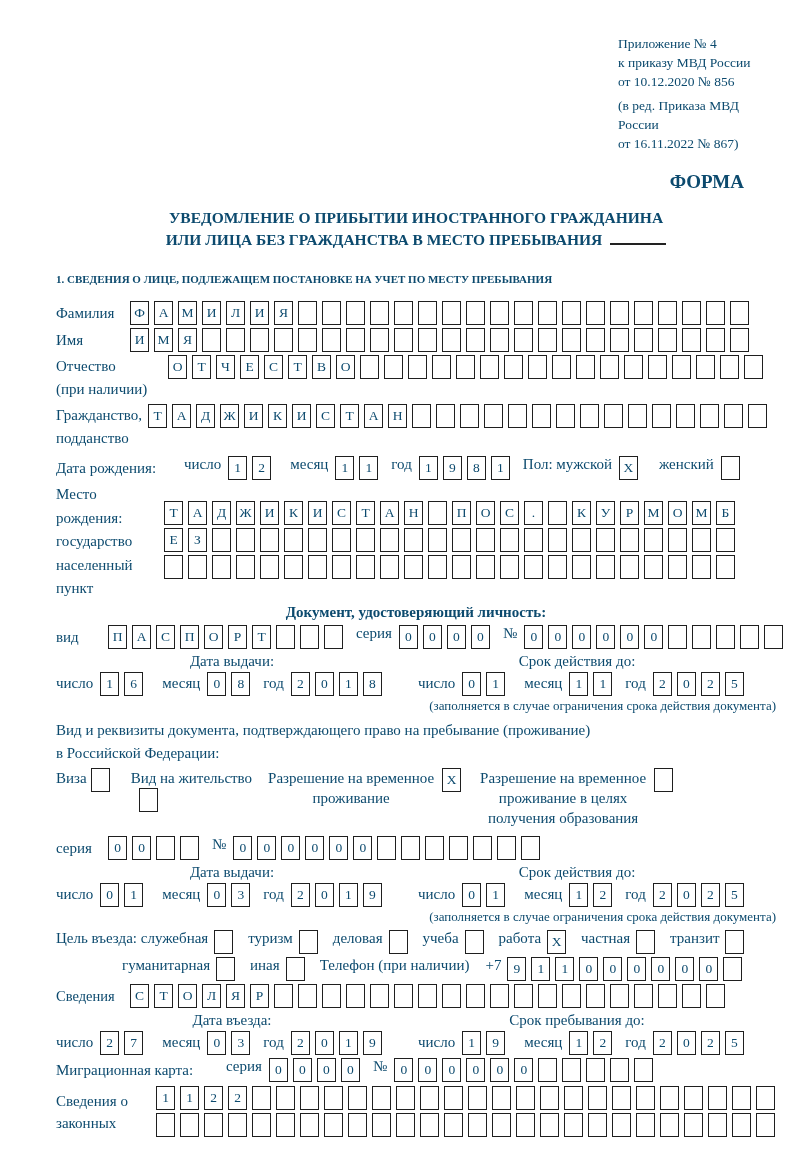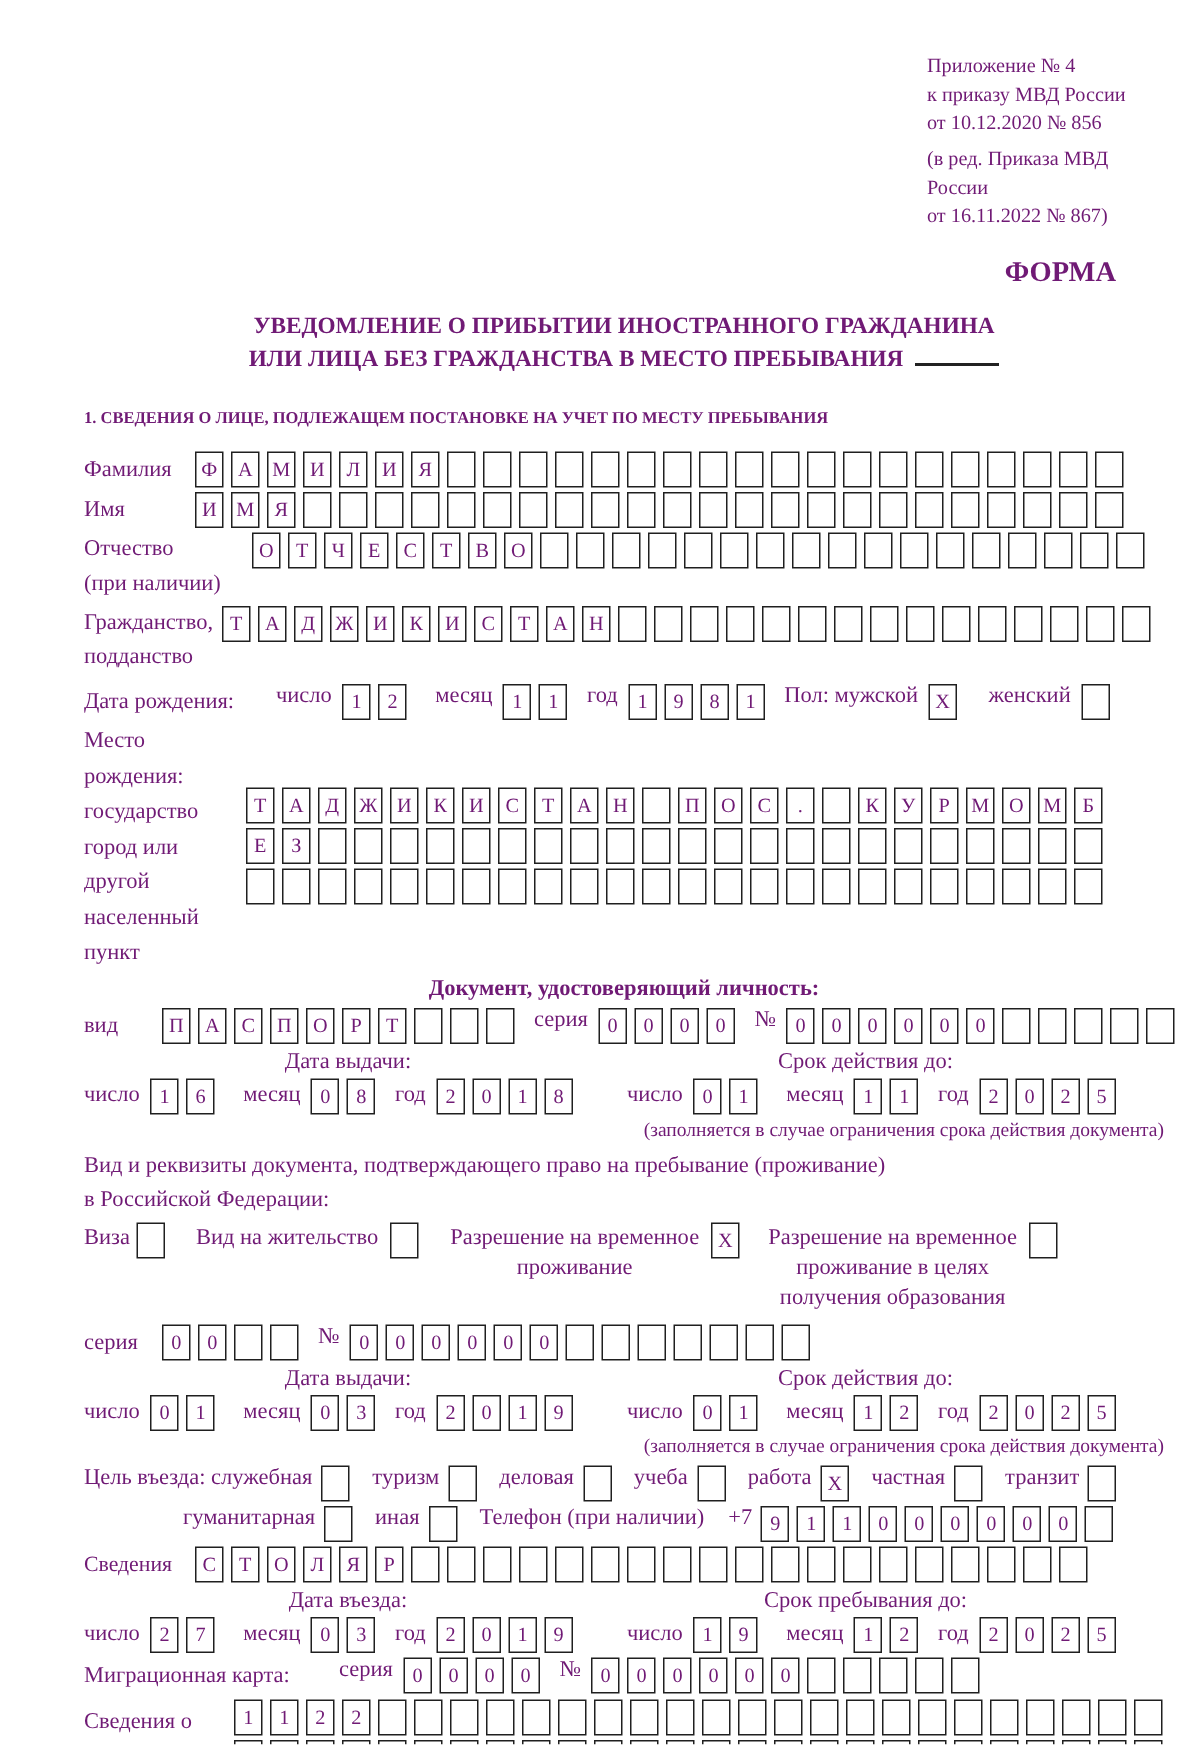--- a/index.html
+++ b/index.html
@@ -1,18 +1,18 @@
 <!DOCTYPE html>
 <html><head>
 <meta charset="utf-8">
 <style>
   html,body{margin:0;padding:0;background:#fff;}
   .page{
     width:800px;height:1163px;box-sizing:border-box;
-    padding:34px 24px 0 56px;overflow:hidden;background:#fff;color:#701a75;
+    padding:34px 24px 0 56px;overflow:hidden;background:#fff;color:#0c4a6e;
     font-family:"Liberation Serif","DejaVu Serif",serif;font-size:15px;
   }
   
   .appendix{margin-left:562px;font-size:13.5px;line-height:19px;}
   .appendix .gap{margin-top:5px;}
   .form-label{font-weight:bold;text-align:right;padding-right:32px;margin-top:18px;font-size:19px;}
   
   .title{text-align:center;font-weight:bold;font-size:15.5px;line-height:22px;margin-top:14px;}
   .tuline{display:inline-block;width:56px;height:13px;border-bottom:2px solid #222;margin-left:8px;}
   .sect{font-weight:bold;font-size:11px;margin-top:22px;margin-bottom:16px;}
@@ -237,21 +237,20 @@
     <span class="dl ml16">женский</span>
     <span class="boxes">
         <span class="cell"></span>
       </span>
   </div>
 
   <div class="sideblock">
     <div class="bplabel">
       <div>Место рождения:</div>
       <div>государство</div>
-      <div>город или другой</div>
       <div>населенный пункт</div>
     </div>
     <div class="boxrows">
       <div class="boxes">
           <span class="cell">Т</span>
           <span class="cell">А</span>
           <span class="cell">Д</span>
           <span class="cell">Ж</span>
           <span class="cell">И</span>
           <span class="cell">К</span>
@@ -419,21 +418,21 @@
   <div class="plain">Вид и реквизиты документа, подтверждающего право на пребывание (проживание)</div>
   <div class="plain">в Российской Федерации:</div>
 
   <div class="opts">
     <div class="opt">
       <span class="optlbl">Виза</span>
       <span class="boxes" style="margin-left:4px;">
           <span class="cell"></span>
         </span>
     </div>
-    <div class="opt" style="margin-left:16px;">
+    <div class="opt" style="margin-left:16px;flex-direction:column;">
       <span class="optlbl">Вид на жительство</span>
       <span class="boxes">
           <span class="cell"></span>
         </span>
     </div>
     <div class="opt" style="margin-left:16px;">
       <span class="optlbl c">
         <div>Разрешение на временное</div>
         <div>проживание</div>
       </span>

